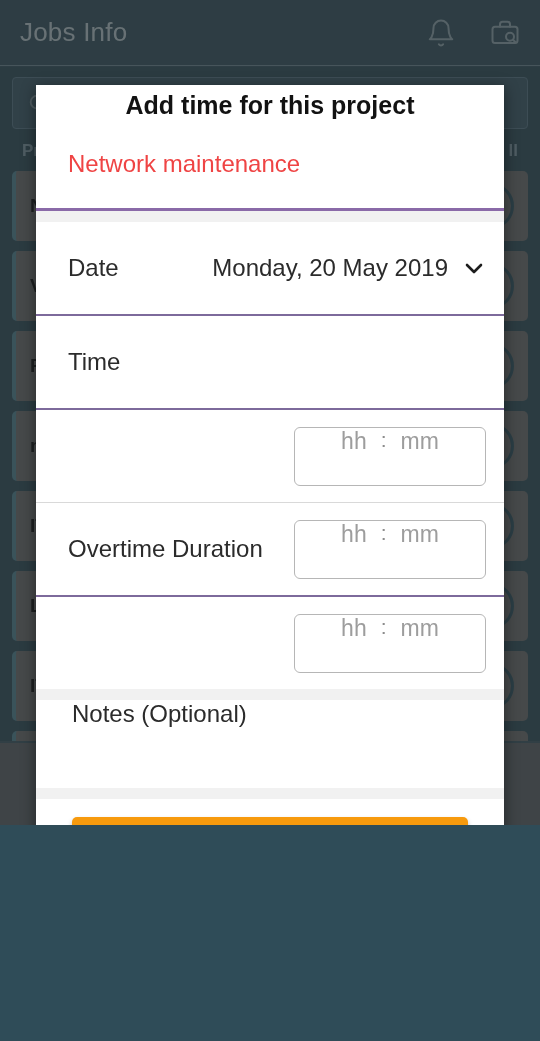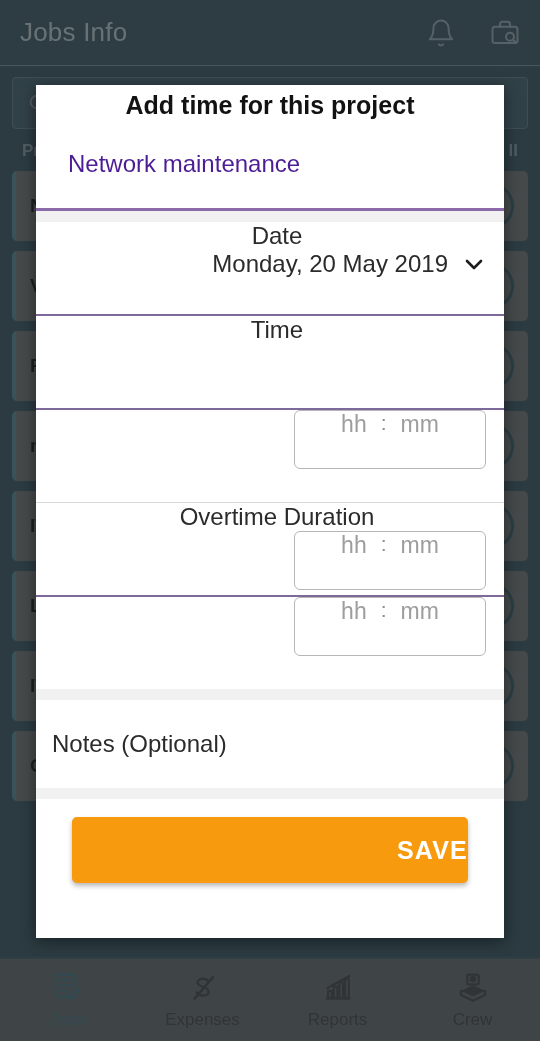--- a/index.html
+++ b/index.html
@@ -7,21 +7,21 @@
     width: 540px;
     height: 1041px;
     overflow: hidden;
     font-family: "Liberation Sans", sans-serif;
     background: #2f4c58;
   }
 
   #app {
     position: relative;
     width: 540px;
-    height: 1041px;
+    height: 825px;
     overflow: hidden;
     background: #2f4c58;
   }
 
   
   .bg-layer {
     position: absolute;
     inset: 0;
     background: #35515d;
   }
@@ -151,40 +151,39 @@
 
   .dlg-title {
     text-align: center;
     font-size: 25px;
     font-weight: bold;
     color: #121212;
     padding: 6px 0 0 0;
   }
   .dlg-subtitle {
     font-size: 24px;
-    color: #4c1d95;
+    color: #ef4444;
     padding: 30px 0 0 32px;
   }
   .rule-purple {
     height: 3px;
     background: #8a6aa8;
     margin-top: 30px;
   }
   .band-gray {
     height: 11px;
     background: #f1f1f1;
   }
 
   .row {
     display: flex;
     align-items: center;
     min-height: 92px;
     padding: 0 18px 0 32px;
     background: #fff;
-    flex-direction: column;
   }
   .row-label {
     font-size: 24px;
     color: #2b2b2b;
     white-space: nowrap;
   }
   .row-right {
     margin-left: auto;
     display: flex;
     align-items: center;
@@ -221,23 +220,23 @@
     font-size: 23px;
     color: #9d9d9d;
   }
   .dur-colon {
     font-size: 21px;
     color: #8c8c8c;
   }
 
   .notes-row {
     display: flex;
-    align-items: center;
+    align-items: flex-start;
     min-height: 88px;
-    padding: 0 16px;
+    padding: 0 36px;
   }
   .notes-ph {
     font-size: 24px;
     color: #2b2b2b;
   }
 
   .save-wrap {
     padding: 18px 36px 0 36px;
   }
   .btn-save {

